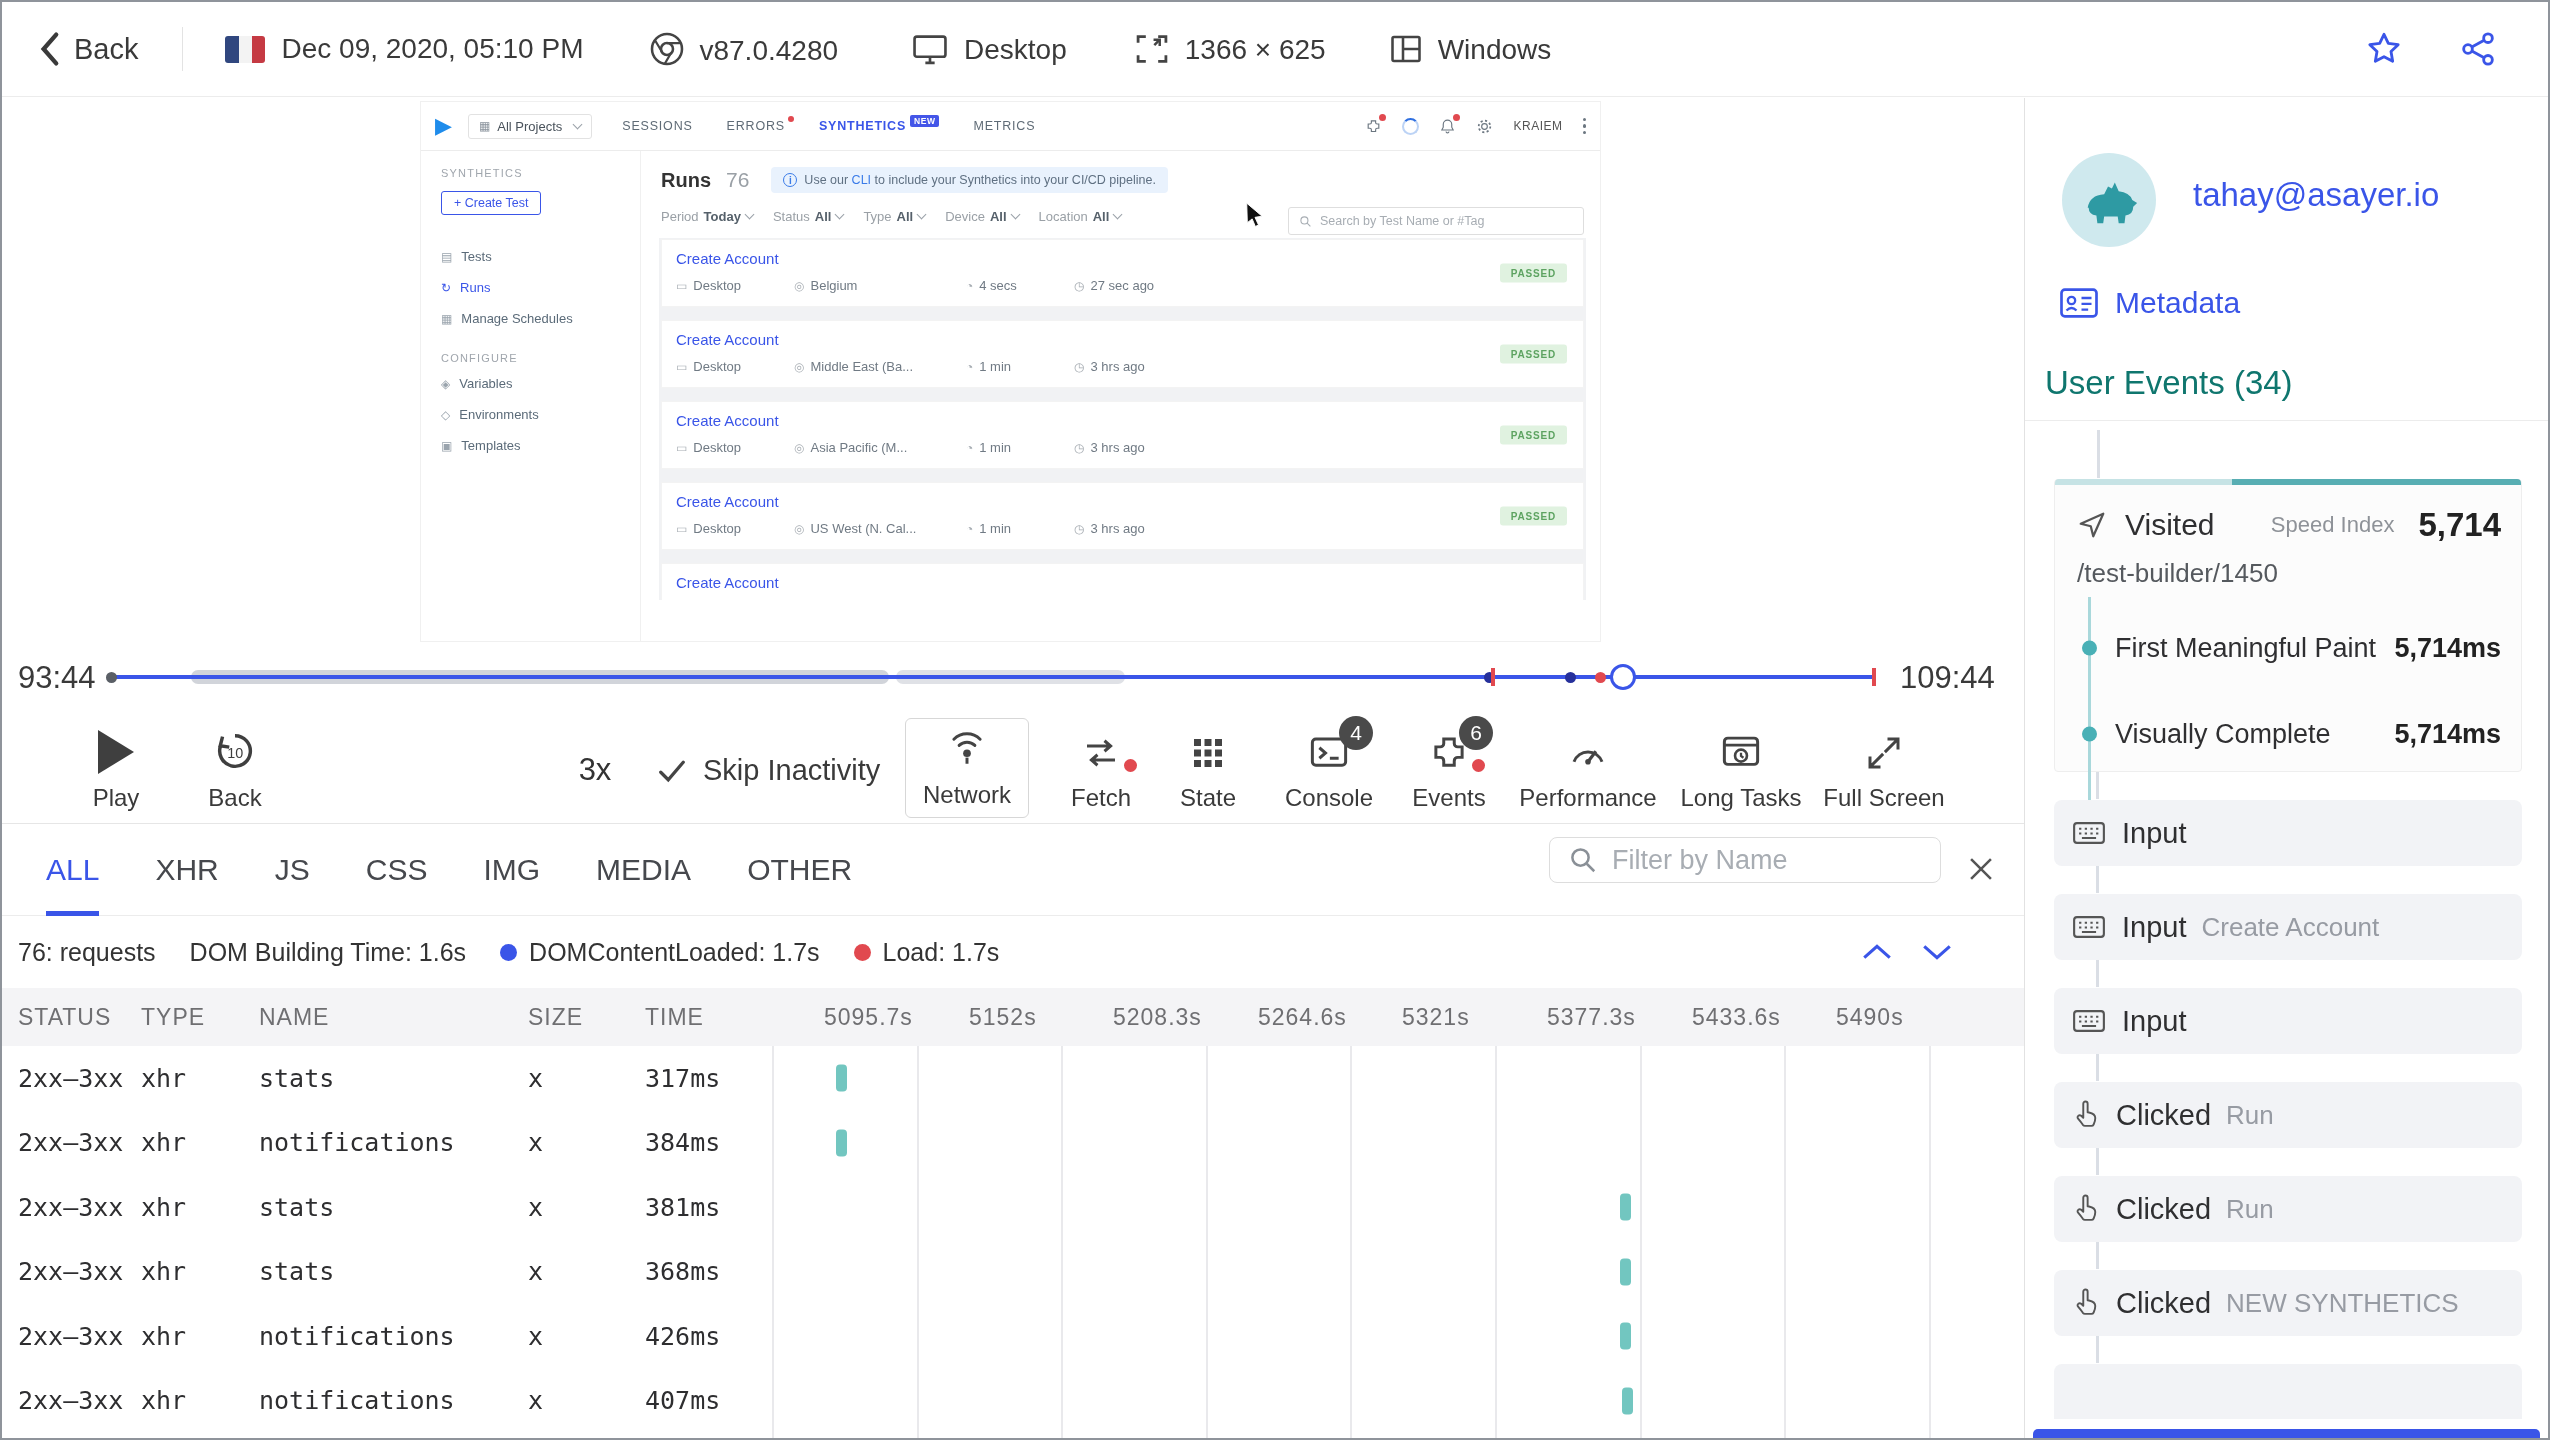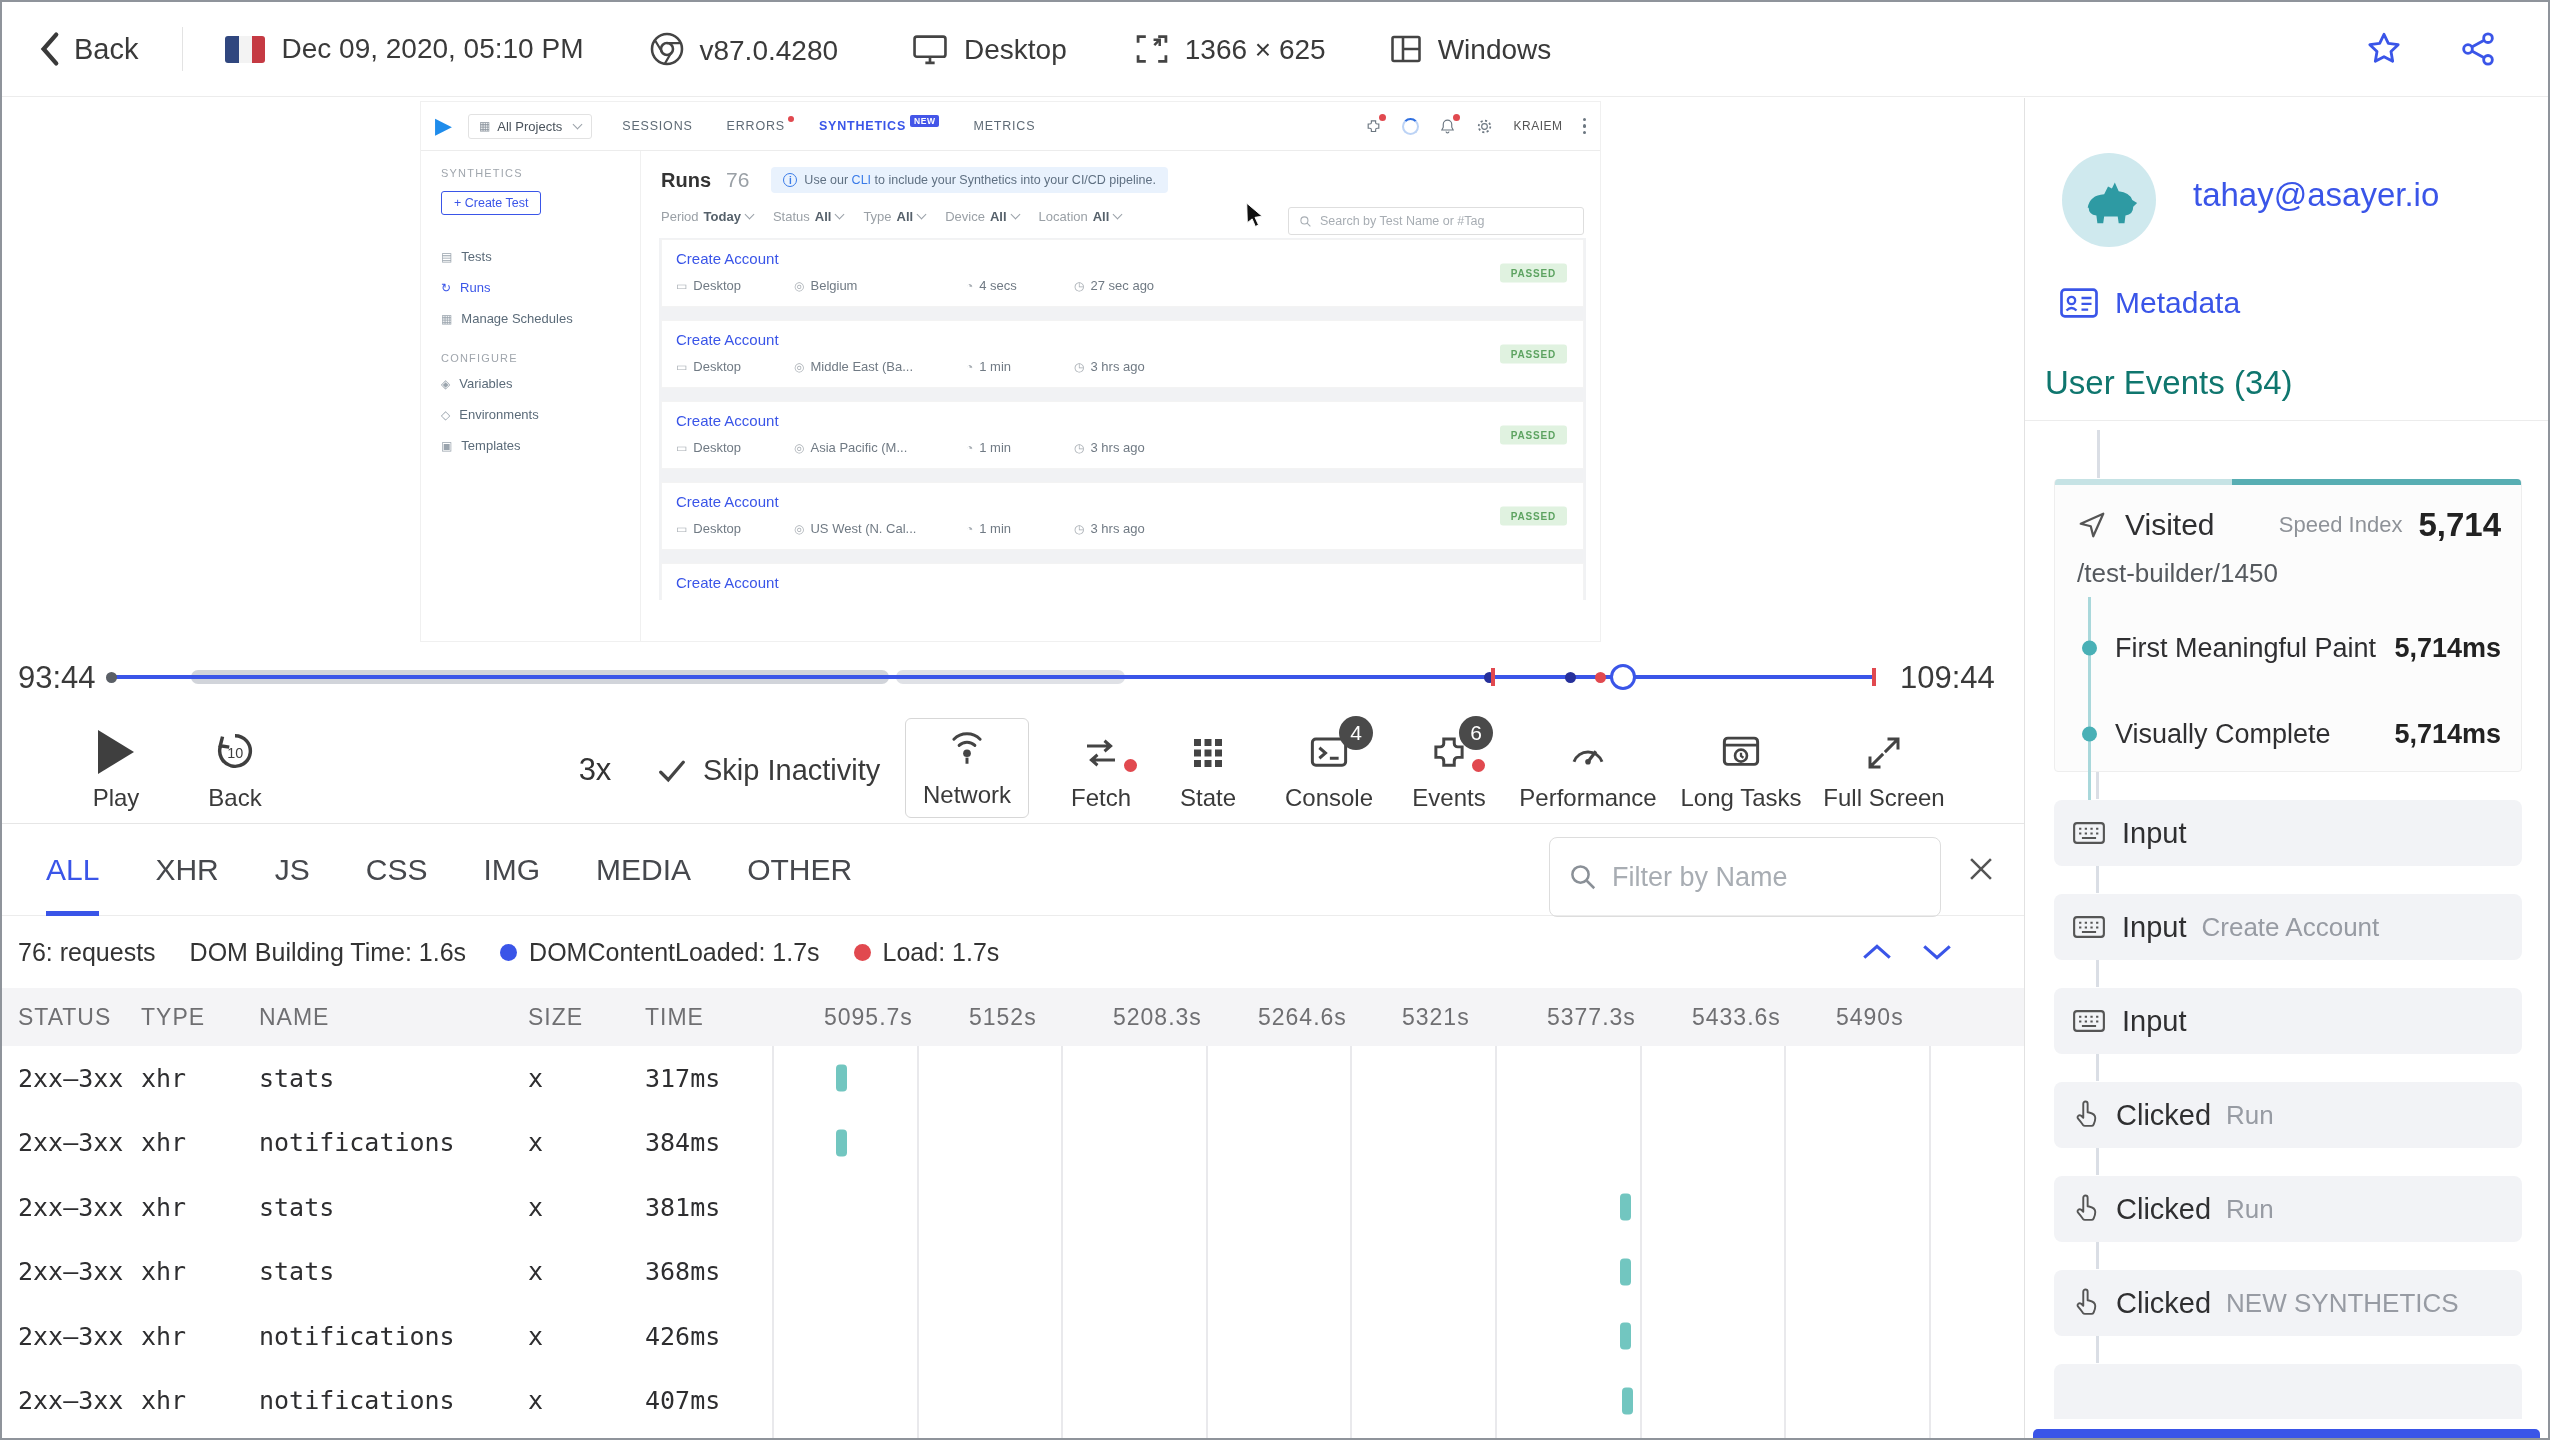--- a/index.html
+++ b/index.html
@@ -93,21 +93,21 @@
   .ctrl-speed { position:absolute; left:558px; top:40px; width:70px; font-size:31px; color:#333; text-align:center; cursor:pointer; }
   .ctrl-skip { position:absolute; left:655px; top:42px; display:flex; align-items:center; gap:16px; font-size:29px; color:#3a3a3a; cursor:pointer; }
   .ctrl-box { position:absolute; left:903px; top:6px; width:124px; height:100px; border:1px solid #d7d7d7; border-radius:6px; background:#fff; text-align:center; padding-top:8px; cursor:pointer; }
   .ctrl-box .cl { font-size:24px; color:#3a3a3a; margin-top:8px; }
 
   
   .net-tabs { position:absolute; left:0; top:822px; width:2022px; height:92px; border-bottom:1px solid #ececec; display:flex; align-items:center; padding-left:44px; }
   .ntab { font-size:30px; color:#46484d; margin-right:56px; height:92px; display:flex; align-items:center; position:relative; cursor:pointer; }
   .ntab.active { color:#3a55e8; }
   .ntab.active::after { content:''; position:absolute; left:0; right:0; bottom:0; height:5px; background:#3a55e8; }
-  .net-filter { position:absolute; left:1547px; top:13px; width:392px; height:80px; border:1px solid #ddd; border-radius:8px; display:flex; align-items:center; gap:14px; padding:0 18px; }
+  .net-filter { position:absolute; left:1547px; top:13px; width:392px; height:46px; border:1px solid #ddd; border-radius:8px; display:flex; align-items:center; gap:14px; padding:0 18px; }
   .net-filter input { border:none; outline:none; font-size:27px; color:#444; width:290px; font-family:"Liberation Sans",sans-serif; }
   .net-filter input::placeholder { color:#a8adb3; }
   .net-close { position:absolute; left:1962px; top:28px; cursor:pointer; }
 
   .net-summary { position:absolute; left:0; top:914px; width:2022px; height:72px; display:flex; align-items:center; padding-left:16px; font-size:25px; color:#333; gap:34px; }
   .dotb { width:17px; height:17px; border-radius:50%; background:#3a55e8; display:inline-block; margin-right:12px; }
   .dotr { width:17px; height:17px; border-radius:50%; background:#e1494f; display:inline-block; margin-right:12px; }
   .sum-nav { margin-left:auto; display:flex; gap:26px; padding-right:70px; }
   .sum-nav svg { cursor:pointer; }
 
@@ -138,21 +138,21 @@
   .v-card::before { top:-50px; height:48px; }
   .ev-label { font-size:29px; color:#2f2f31; margin-left:16px; }
   .ev-detail { font-size:26px; color:#979ba3; margin-left:15px; }
   .ev-card.partial { height:55px; margin-bottom:0; border-radius:8px 8px 0 0; }
   .v-card { position:relative; background:#fcfcfc; border:1px solid #eee; border-radius:4px; height:293px; margin-bottom:28px; cursor:pointer; }
   .v-topline { position:absolute; left:0; top:-1px; right:0; height:6px; display:flex; border-radius:4px 4px 0 0; overflow:hidden; }
   .v-topline .lt { width:38%; background:#c6e3e5; } .v-topline .dk { flex:1; background:#58aeb3; }
   .v-row1 { display:flex; align-items:center; padding:26px 20px 0 22px; }
   .v-label { font-size:30px; color:#2f2f31; margin-left:18px; }
   .v-si-label { margin-left:auto; font-size:22px; color:#8e9298; }
-  .v-si-val { font-size:33px; color:#222; font-weight:bold; margin-left:16px; }
+  .v-si-val { font-size:33px; color:#222; font-weight:bold; margin-left:24px; }
   .v-path { padding:14px 0 0 22px; font-size:26px; color:#55595e; }
   .v-metrics { position:relative; margin-top:16px; }
   .v-metrics::before { content:''; position:absolute; left:33px; top:-8px; bottom:-28px; width:3px; background:#a9d8db; }
   .vm-row { position:relative; display:flex; align-items:center; height:86px; padding:0 20px 0 60px; }
   .vm-row::before { content:''; position:absolute; left:27px; top:50%; transform:translateY(-50%); width:15px; height:15px; border-radius:50%; background:#49b0b6; }
   .vm-label { font-size:27px; color:#2f2f31; }
   .vm-val { margin-left:auto; font-size:27px; color:#222; font-weight:bold; }
   .bottom-blue { position:absolute; left:8px; right:8px; bottom:0; height:9px; background:#3a55e8; border-radius:5px 5px 0 0; }
 </style>
 </head>

